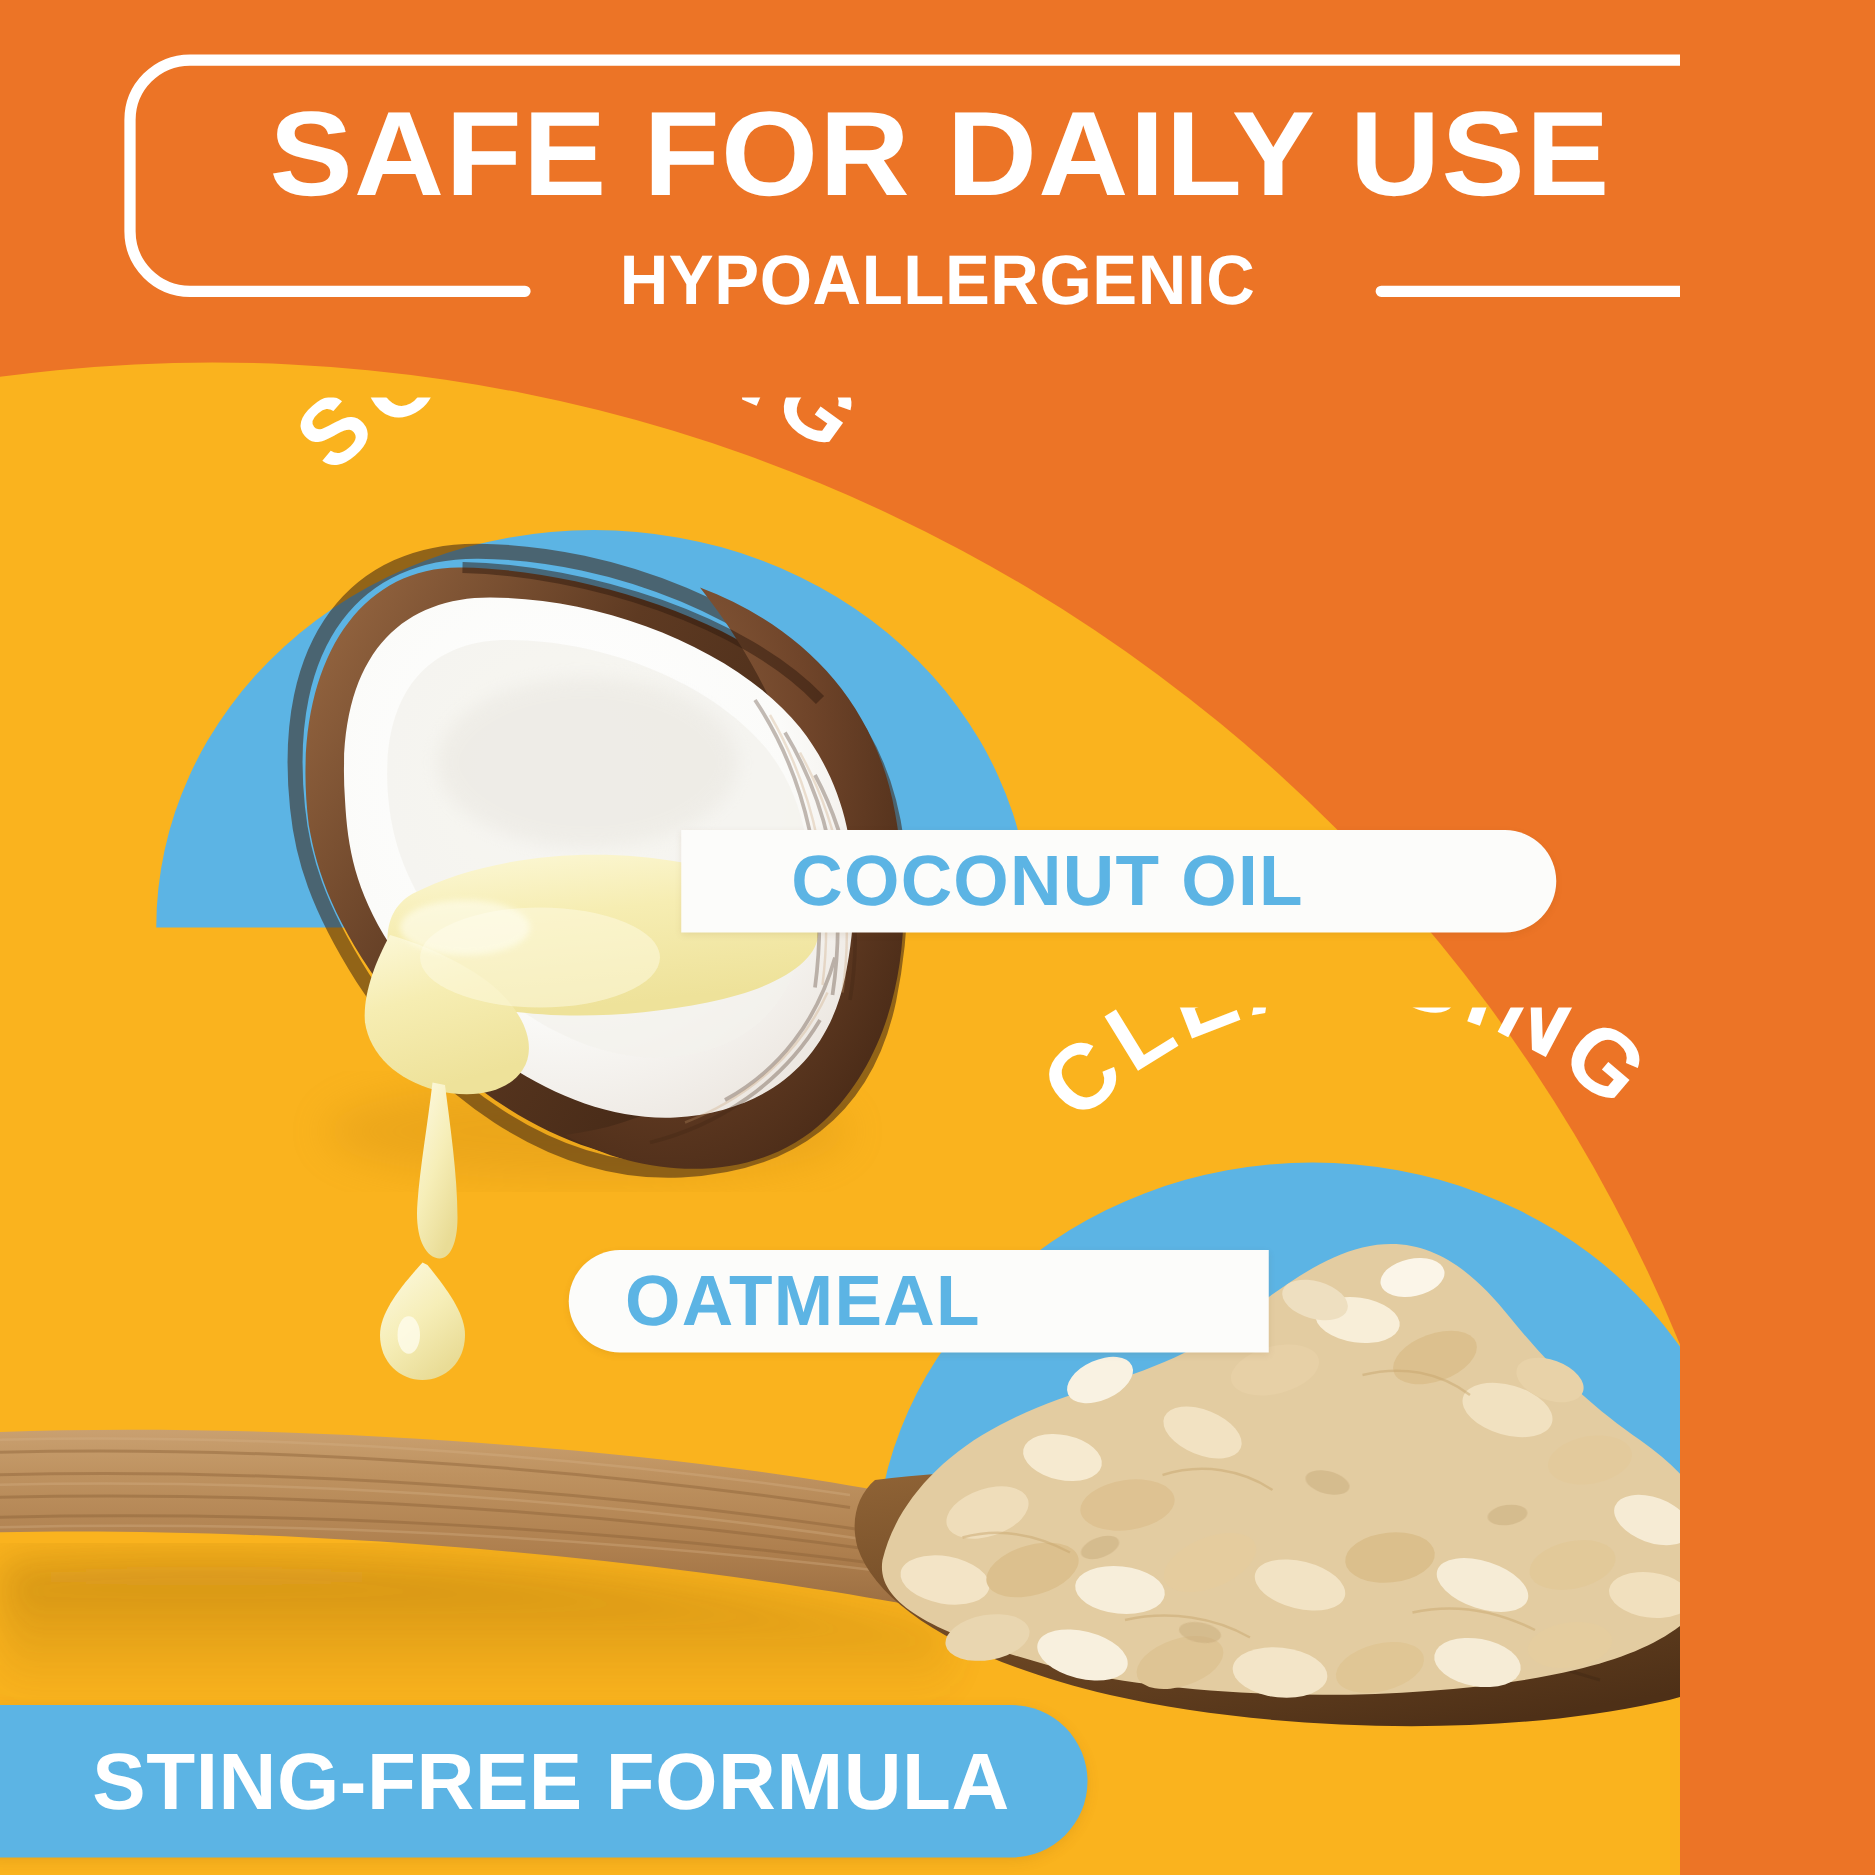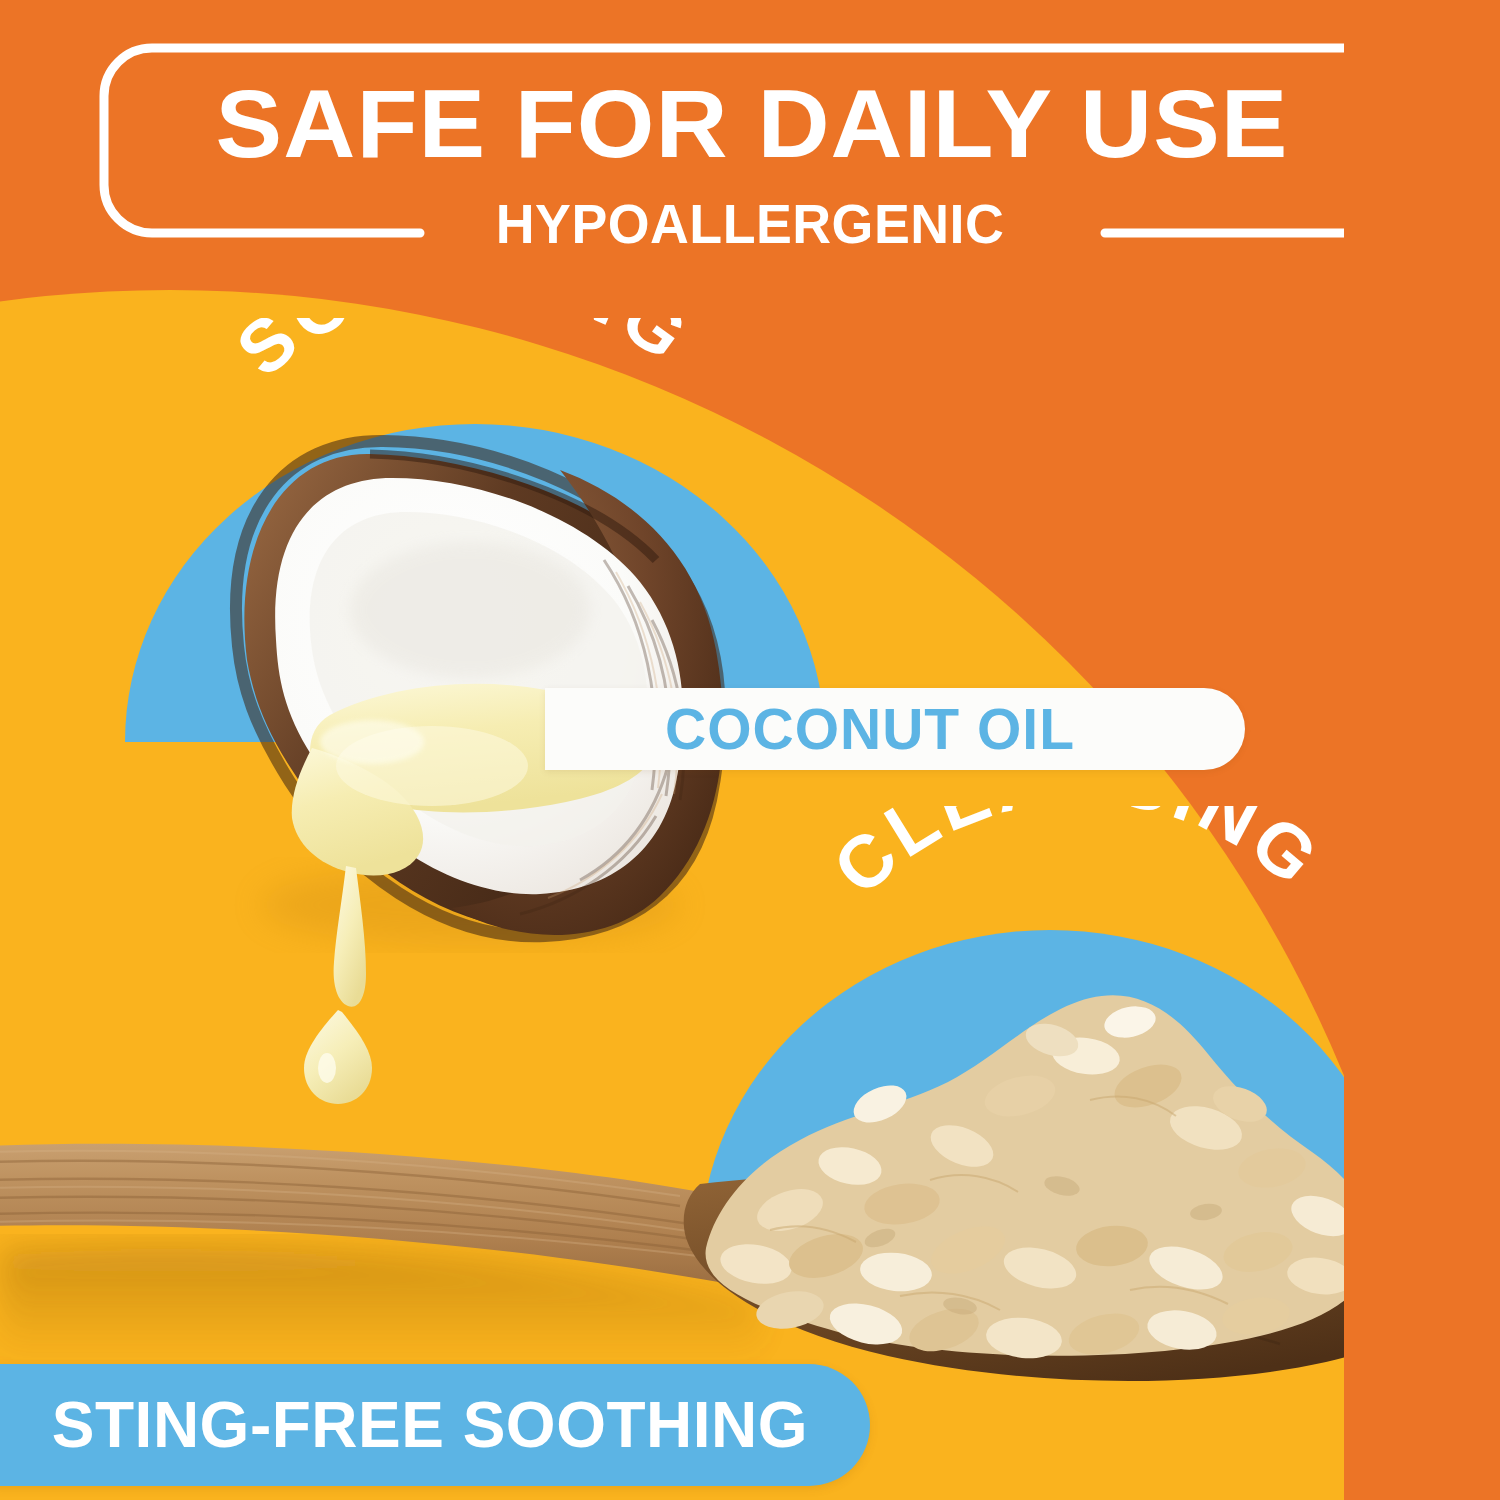--- a/index.html
+++ b/index.html
@@ -46,24 +46,23 @@
     display:flex;
     align-items:center;
     color:#5CB4E4;
     font-weight:bold;
     white-space:nowrap;
     box-shadow:0 2px 6px rgba(120,70,0,0.10);
   }
   #pill-coconut {
     left:545px; top:664px; width:700px; height:82px;
     border-radius:0 41px 41px 0;
-    padding-left:120px;
+    padding-left:88px;
     font-size:57px;
     letter-spacing:1px;
-    margin-top:24px;
   }
   #pill-oatmeal {
     left:455px; top:1000px; width:560px; height:82px;
     border-radius:41px 0 0 41px;
     padding-left:45px;
     font-size:57px;
     letter-spacing:1px;
   }
 
   
@@ -409,18 +408,21 @@
     </defs>
     <text font-size="74" letter-spacing="5">
       <textPath href="#pathCleansing" startOffset="50%" text-anchor="middle">CLEANSING</textPath>
     </text>
   </svg>
 
   <div class="pill" id="pill-coconut">
     <span>COCONUT OIL</span>
   </div>
 
+  <div class="pill" id="pill-oatmeal">
+    <span>OATMEAL</span>
+  </div>
 
   <div id="badge-sting">
-    <span>STING-FREE SOOTHING</span>
+    <span>STING-FREE FORMULA</span>
   </div>
 
 </div>
 
 </body></html>

